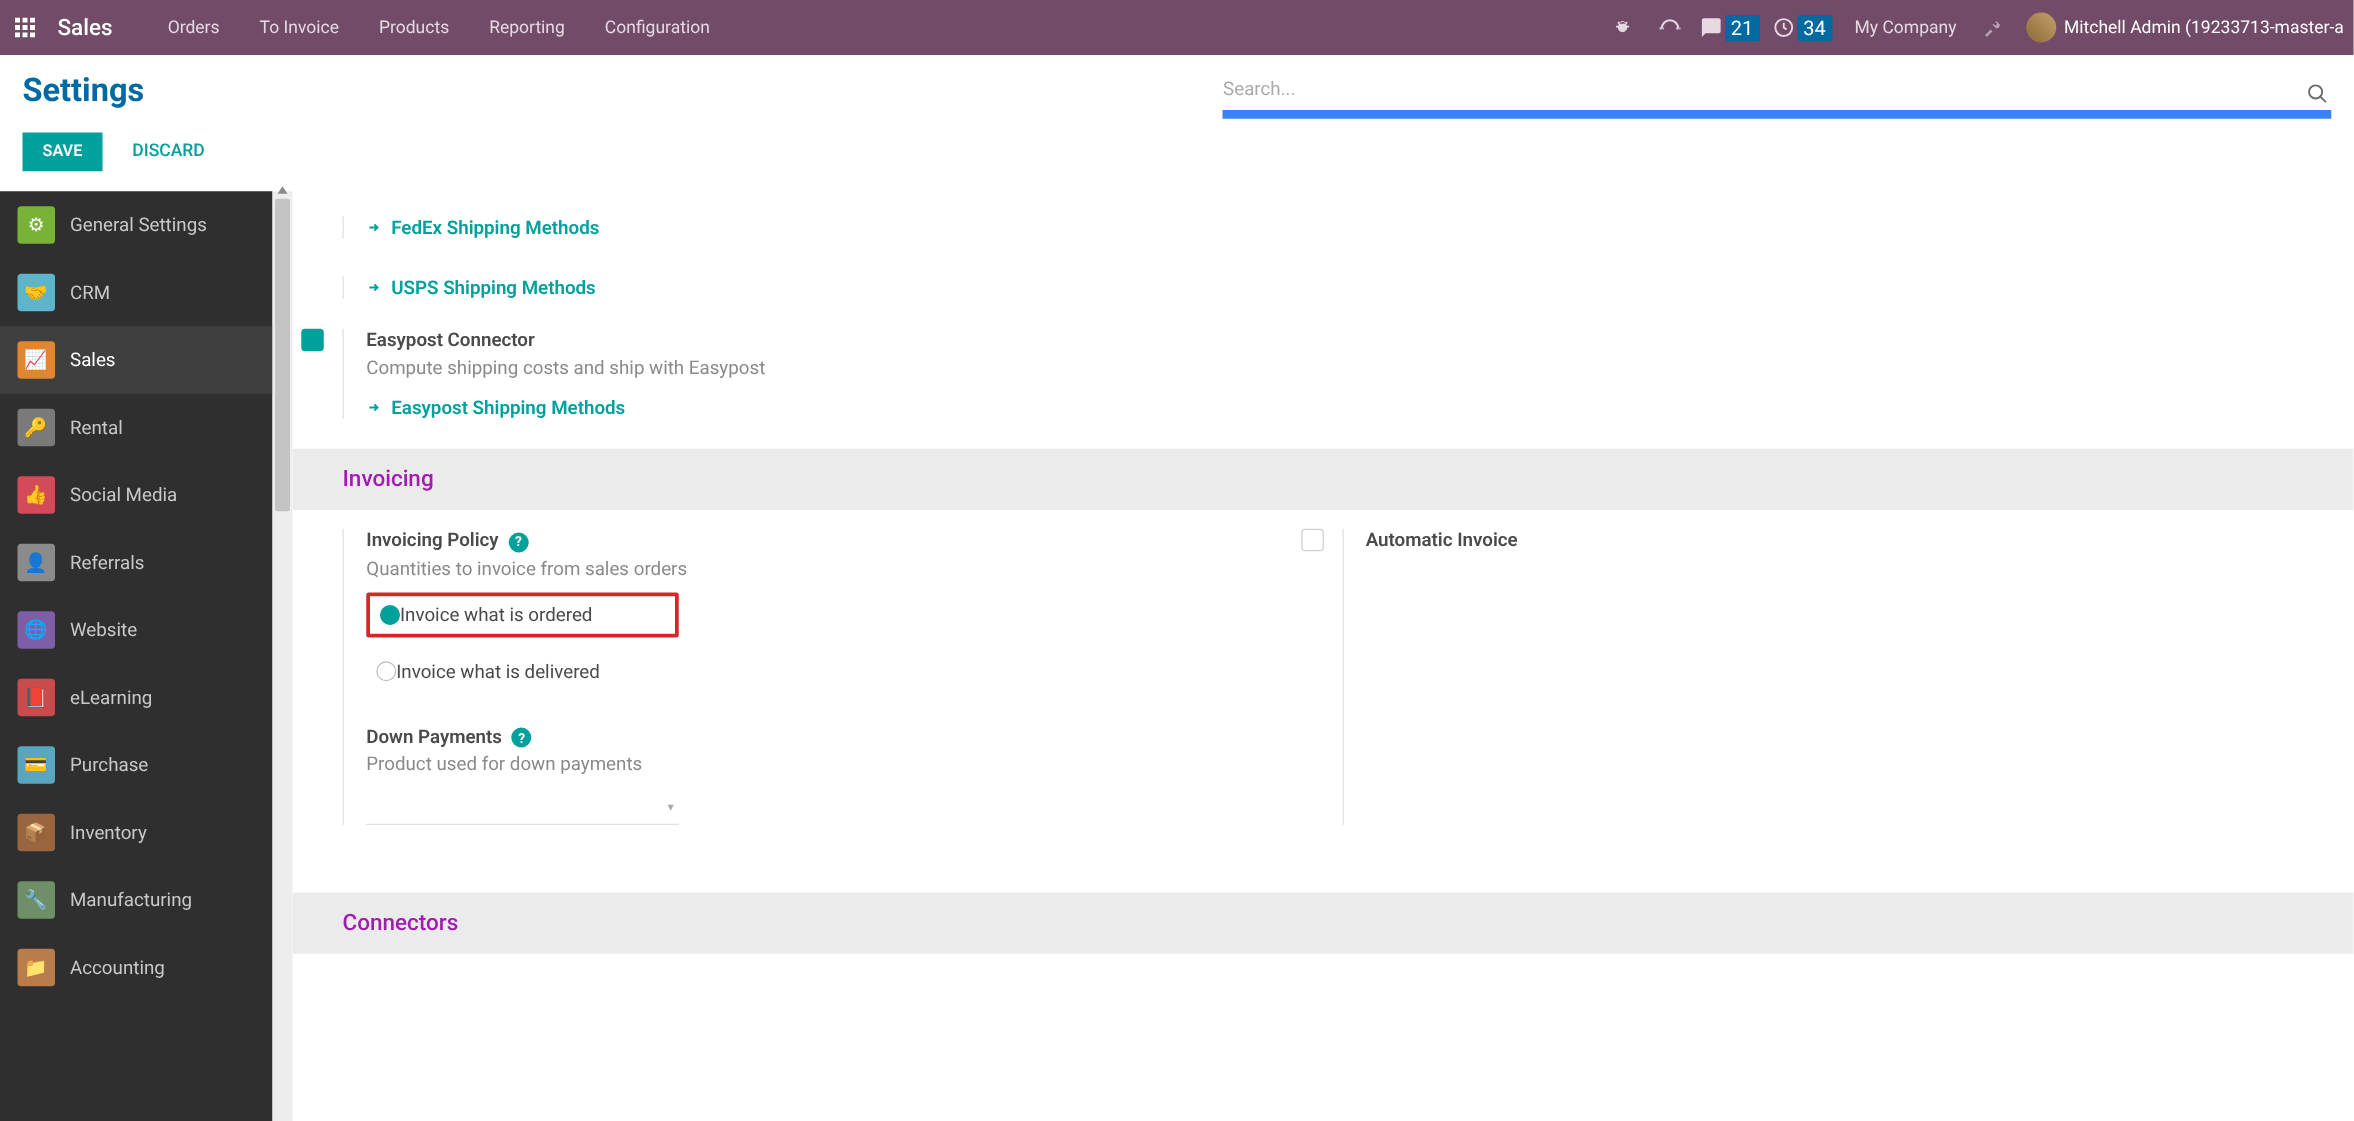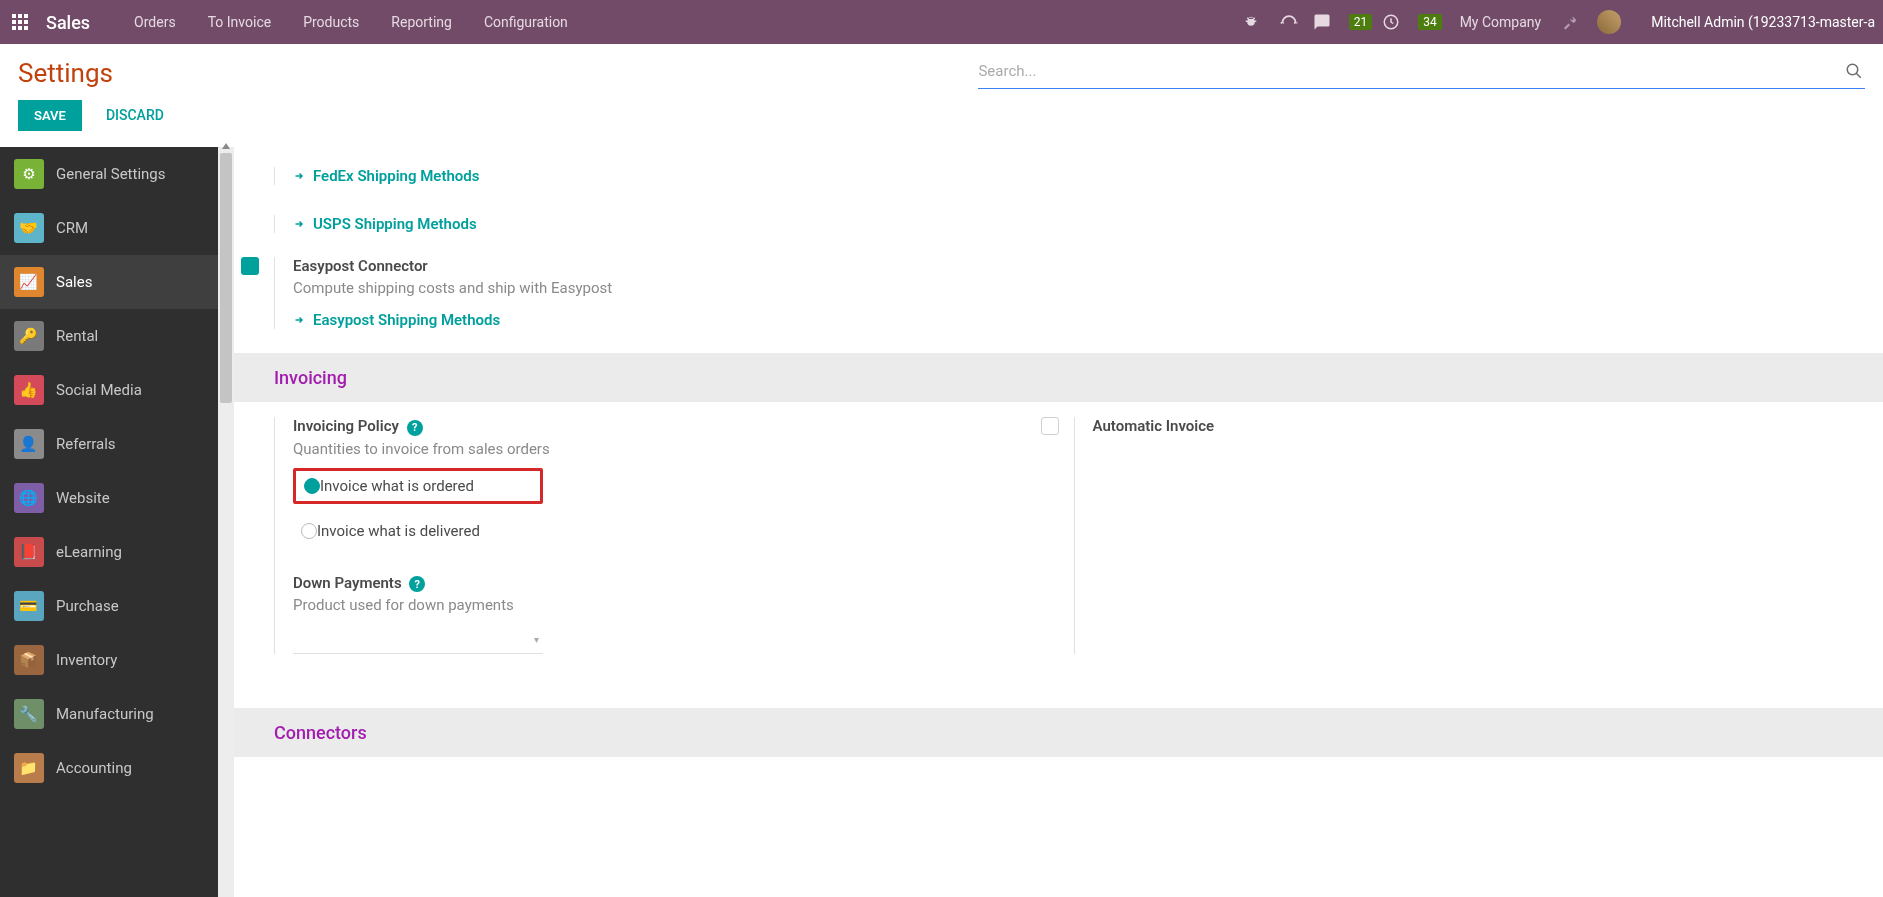--- a/index.html
+++ b/index.html
@@ -6,30 +6,30 @@
     body { background: #fff; overflow: hidden; }
     
     
     .navbar { background: #714B67; color: #fff; height: 44px; display: flex; align-items: center; padding: 0 8px; }
     .navbar-left { display: flex; align-items: center; gap: 4px; }
     .apps-icon { width: 24px; height: 24px; display: flex; align-items: center; justify-content: center; cursor: pointer; margin-right: 4px; }
     .brand { font-size: 18px; font-weight: 500; margin-right: 20px; padding: 0 6px; }
     .nav-link { padding: 0 14px; font-size: 14px; color: #e6d9e2; cursor: pointer; height: 28px; display: flex; align-items: center; }
     .navbar-right { margin-left: auto; display: flex; align-items: center; gap: 10px; }
     .nav-icon { width: 28px; display: flex; align-items: center; justify-content: center; cursor: pointer; position: relative; }
-    .badge { background: #4d7c0f; color: #fff; font-size: 12px; padding: 1px 5px; border-radius: 2px; margin-left: 18px; }
+    .badge { background: #0369a1; color: #fff; font-size: 16px; padding: 1px 5px; border-radius: 2px; margin-left: 2px; }
     .company { font-size: 14px; color: #e6d9e2; padding: 0 8px; cursor: pointer; }
     .user { display: flex; align-items: center; gap: 6px; cursor: pointer; }
     .avatar { width: 24px; height: 24px; border-radius: 50%; background: linear-gradient(45deg,#8b6a3a,#c4a06a); }
-    .username { font-size: 14px; color: #fff; margin-left: 24px; }
+    .username { font-size: 14px; color: #fff; }
     
     
     .header-row { display: flex; align-items: flex-start; padding: 14px 18px 0 18px; }
-    .page-title { font-size: 26px; color: #c2410c; font-weight: 400; }
-    .search-wrap { margin-left: auto; flex: 0 0 48%; display: flex; align-items: center; border-bottom: 1px solid #3b82f6; padding-bottom: 4px; }
+    .page-title { font-size: 26px; color: #0369a1; font-weight: 700; }
+    .search-wrap { margin-left: auto; flex: 0 0 48%; display: flex; align-items: flex-end; border-bottom: 7px solid #3b82f6; padding-bottom: 4px; }
     .search-input { flex: 1; border: none; outline: none; font-size: 15px; color: #888; padding: 4px 0; }
     .search-input::placeholder { color: #aaa; }
     .search-icon { width: 20px; color: #00A09D; }
     
     
     .actions-row { padding: 10px 18px 16px 18px; display: flex; align-items: center; gap: 20px; }
     .btn-save { background: #00A09D; color: #fff; border: none; padding: 8px 16px; font-size: 13px; font-weight: 600; cursor: pointer; }
     .btn-discard { background: none; border: none; color: #00A09D; font-size: 14px; font-weight: 500; cursor: pointer; padding: 8px 4px; }
     
     

